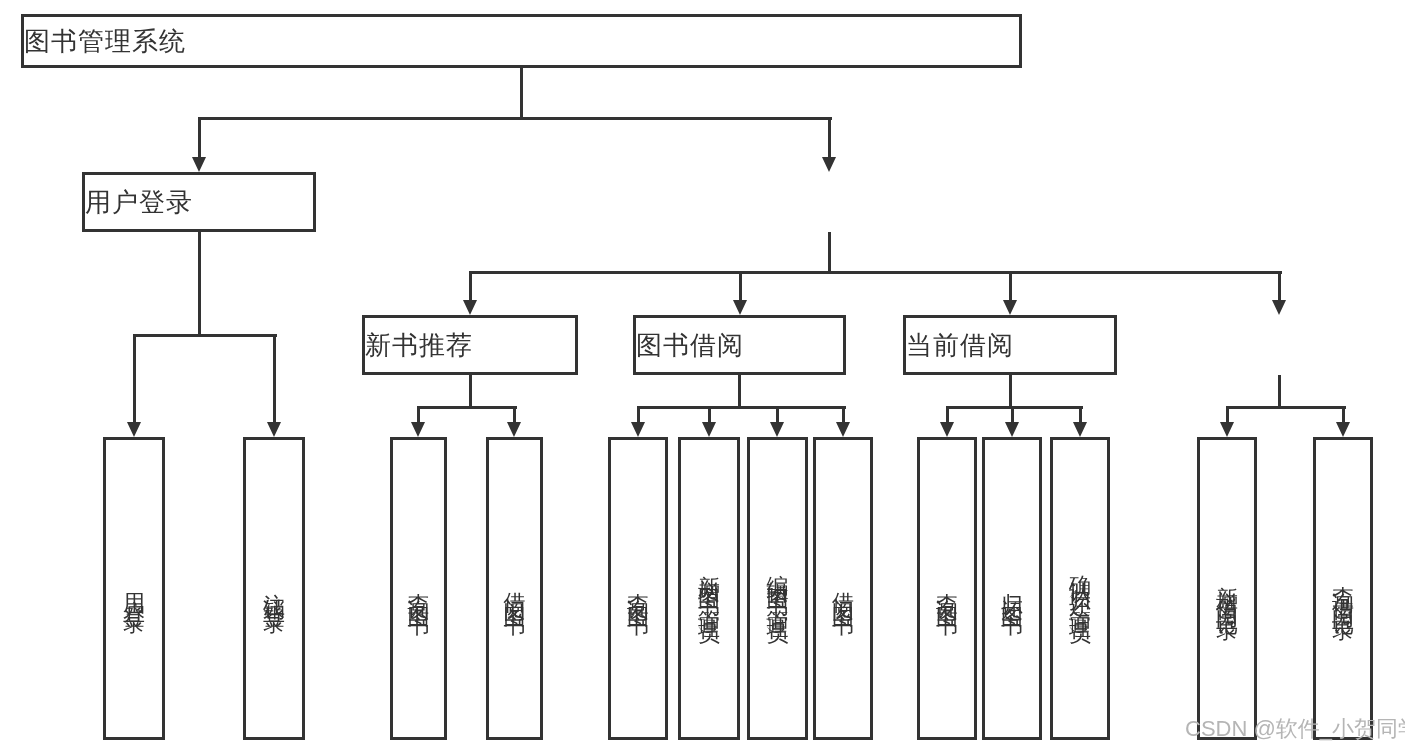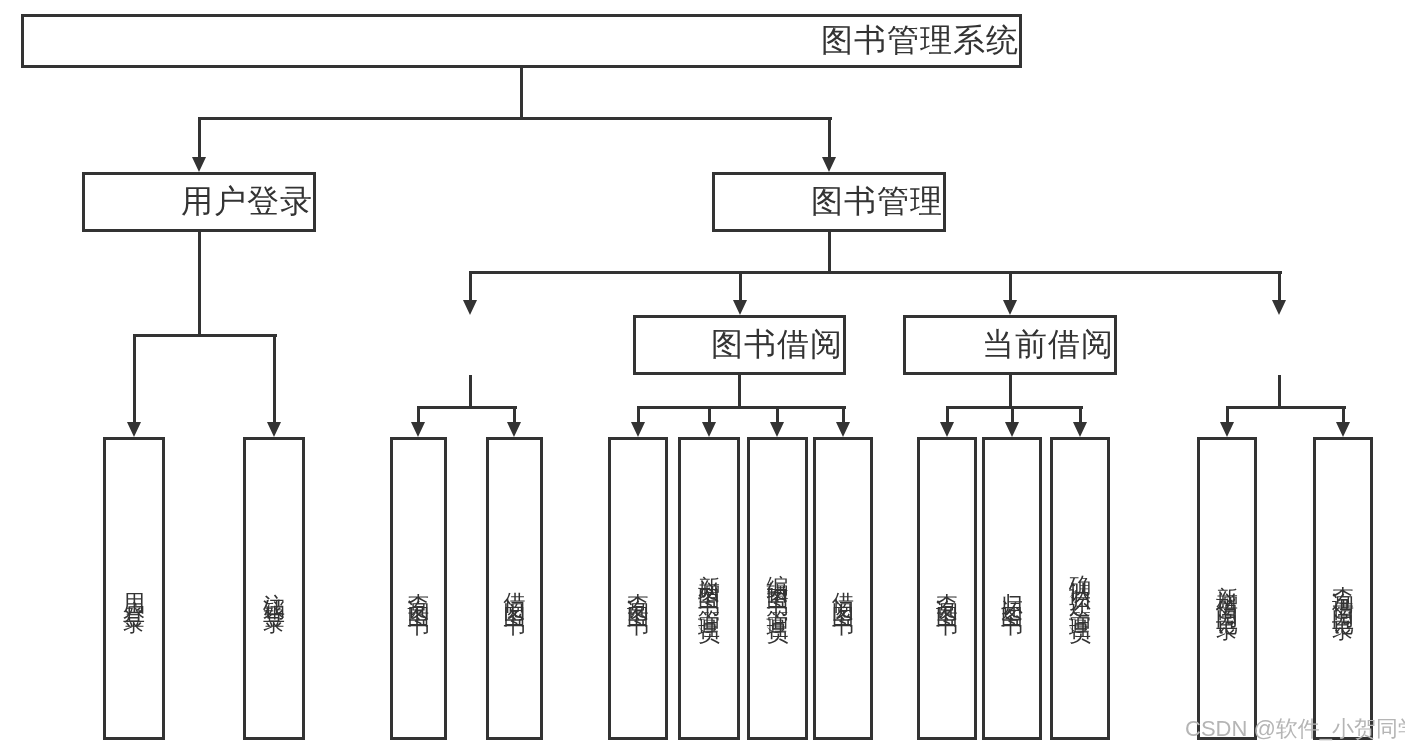--- a/index.html
+++ b/index.html
@@ -12,22 +12,22 @@
     background: #ffffff;
     overflow: hidden;
   }
   
   .node {
     position: absolute;
     border: 3px solid #333333;
     background: #ffffff;
     display: flex;
     align-items: center;
-    justify-content: flex-end;
-    font-size: 32px;
+    justify-content: flex-start;
+    font-size: 26px;
     color: #333333;
     letter-spacing: 1px;
     z-index: 2;
   }
   
   .leaf {
     position: absolute;
     top: 437px;
     height: 303px;
     border: 3px solid #333333;
@@ -71,24 +71,24 @@
 
 <div class="canvas">
 
   <div class="node" style="left:21px; top:14px; width:1001px; height:54px;">
     <span>图书管理系统</span>
   </div>
 
   <div class="node" style="left:82px; top:172px; width:234px; height:60px;">
     <span>用户登录</span>
   </div>
-  <div class="node" style="left:712px; top:172px; width:234px; height:60px;">
-    <span>图书管理</span>
+
+  <div class="node" style="left:362px; top:315px; width:216px; height:60px;">
+    <span>新书推荐</span>
   </div>
-
   <div class="node" style="left:903px; top:315px; width:214px; height:60px;">
     <span>当前借阅</span>
   </div>
   <div class="node" style="left:633px; top:315px; width:213px; height:60px;">
     <span>图书借阅</span>
   </div>
 
   <div class="leaf" style="left:103px; width:62px;">
     <span>用户登录</span>
   </div>

